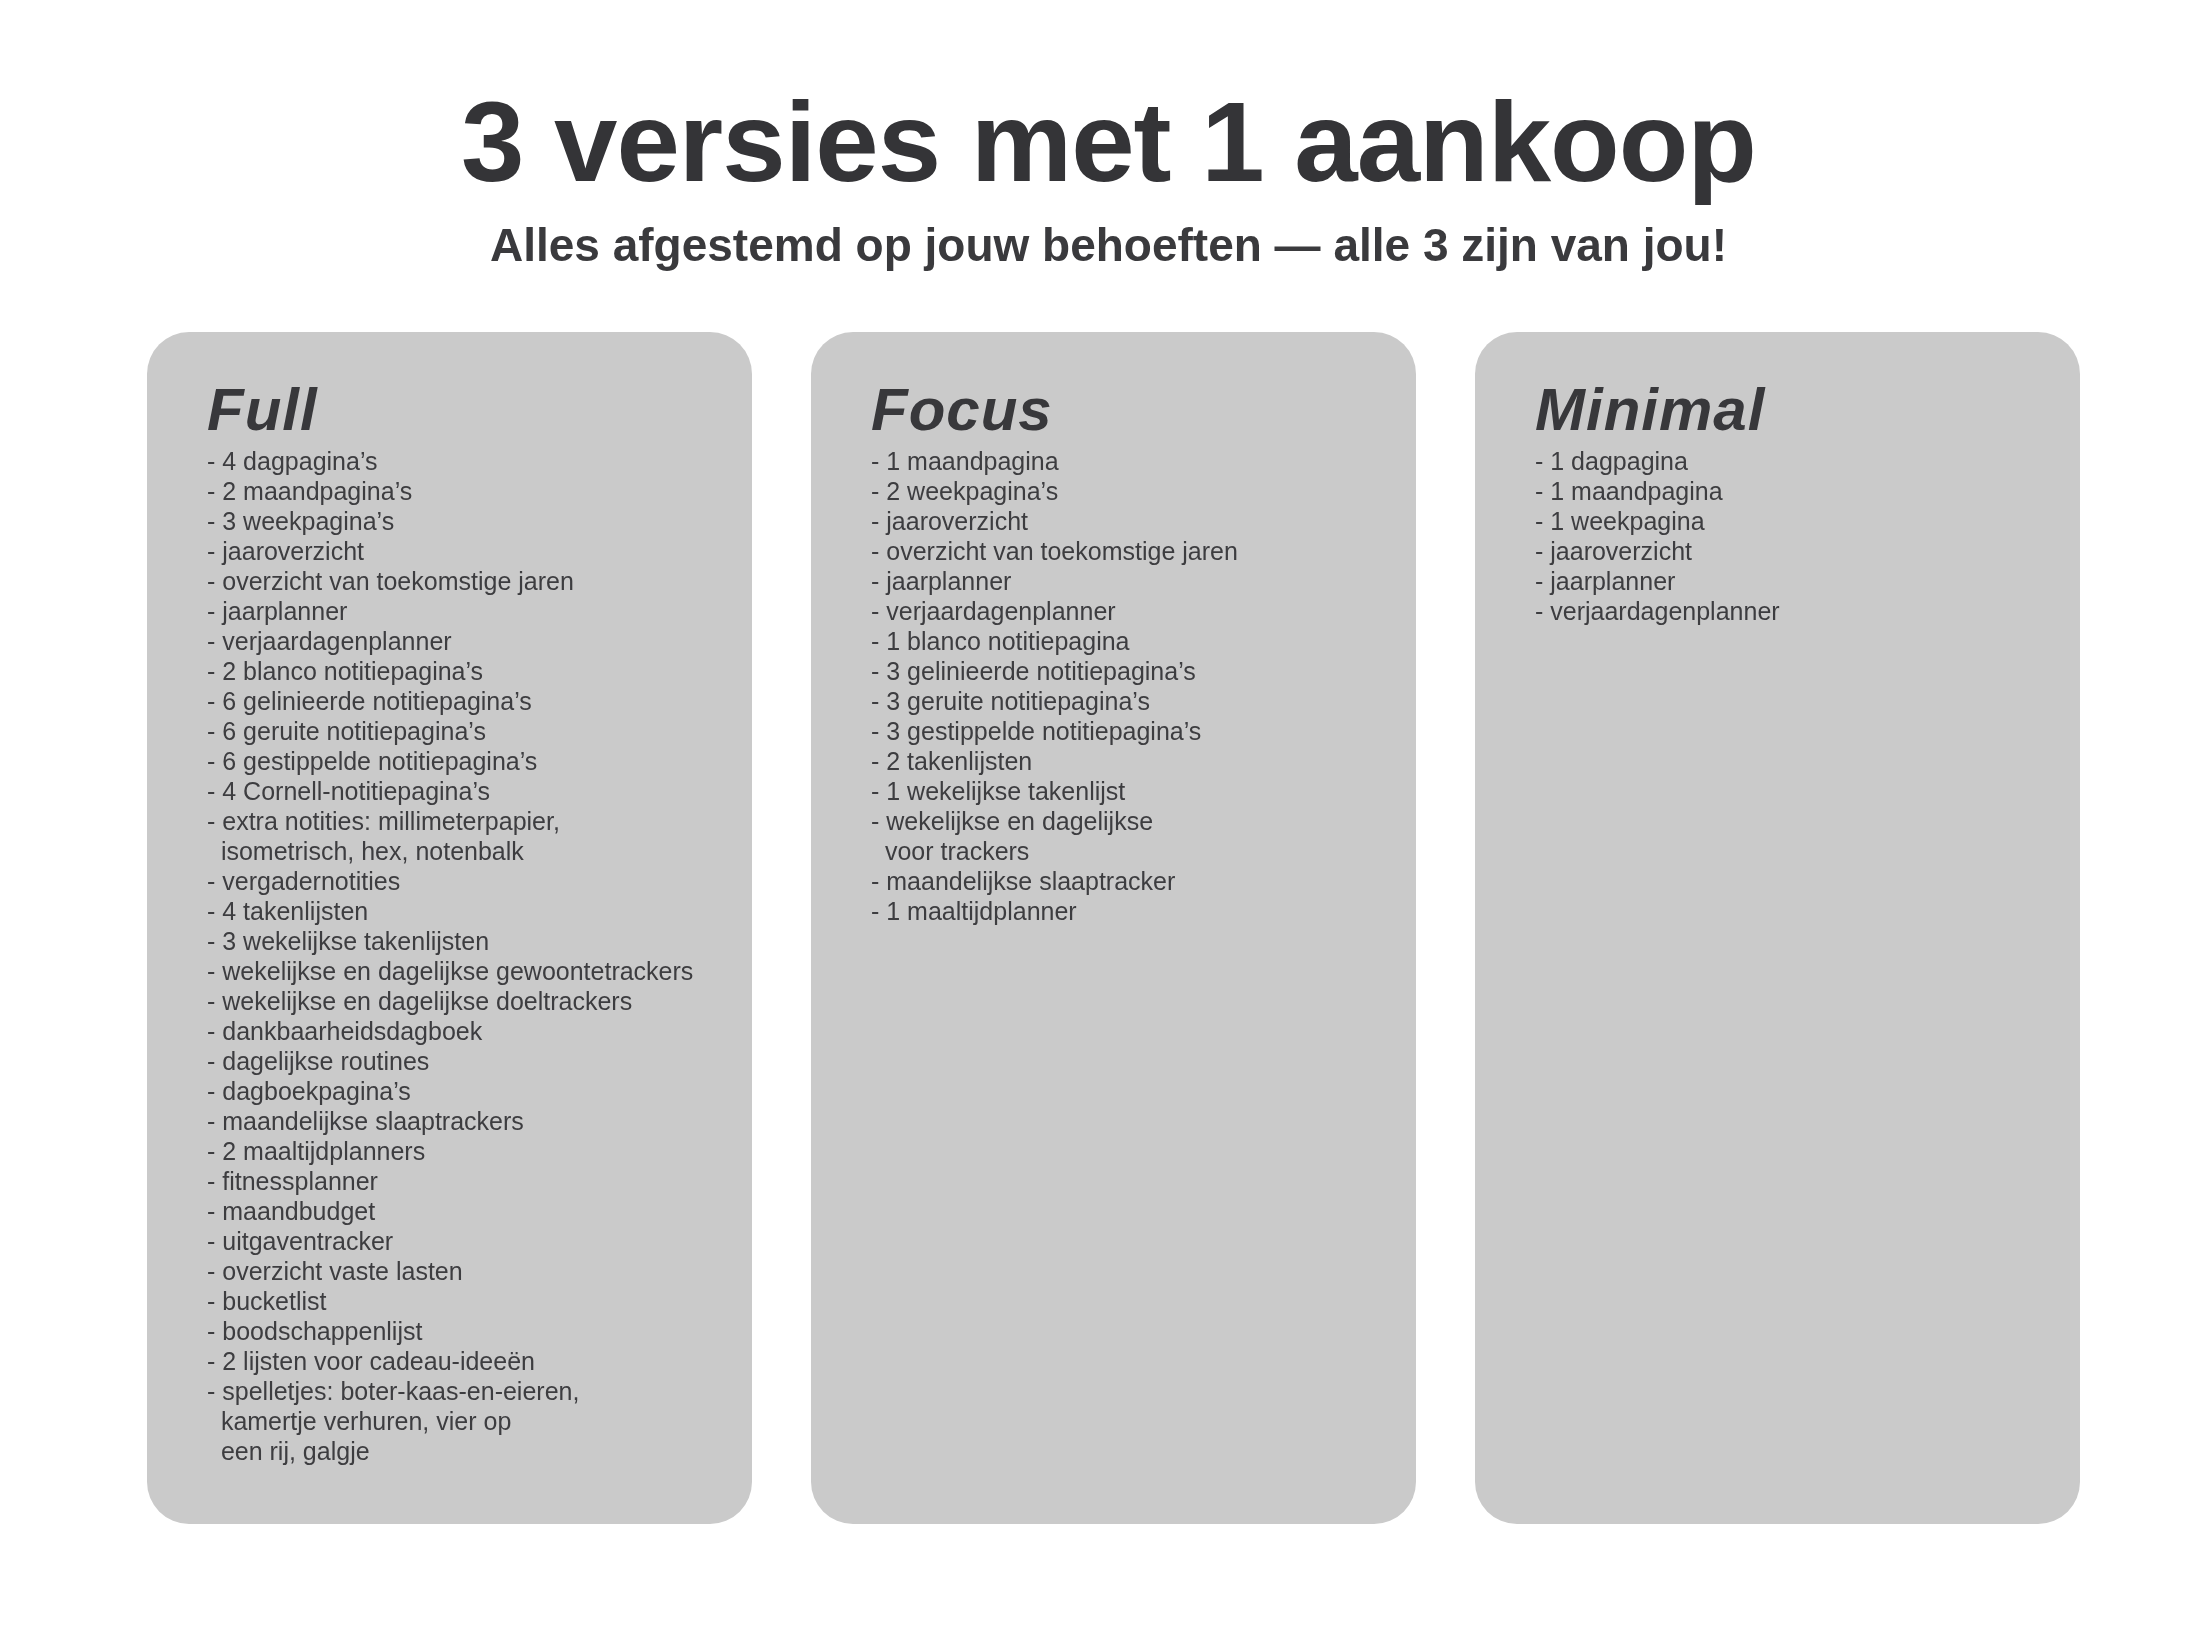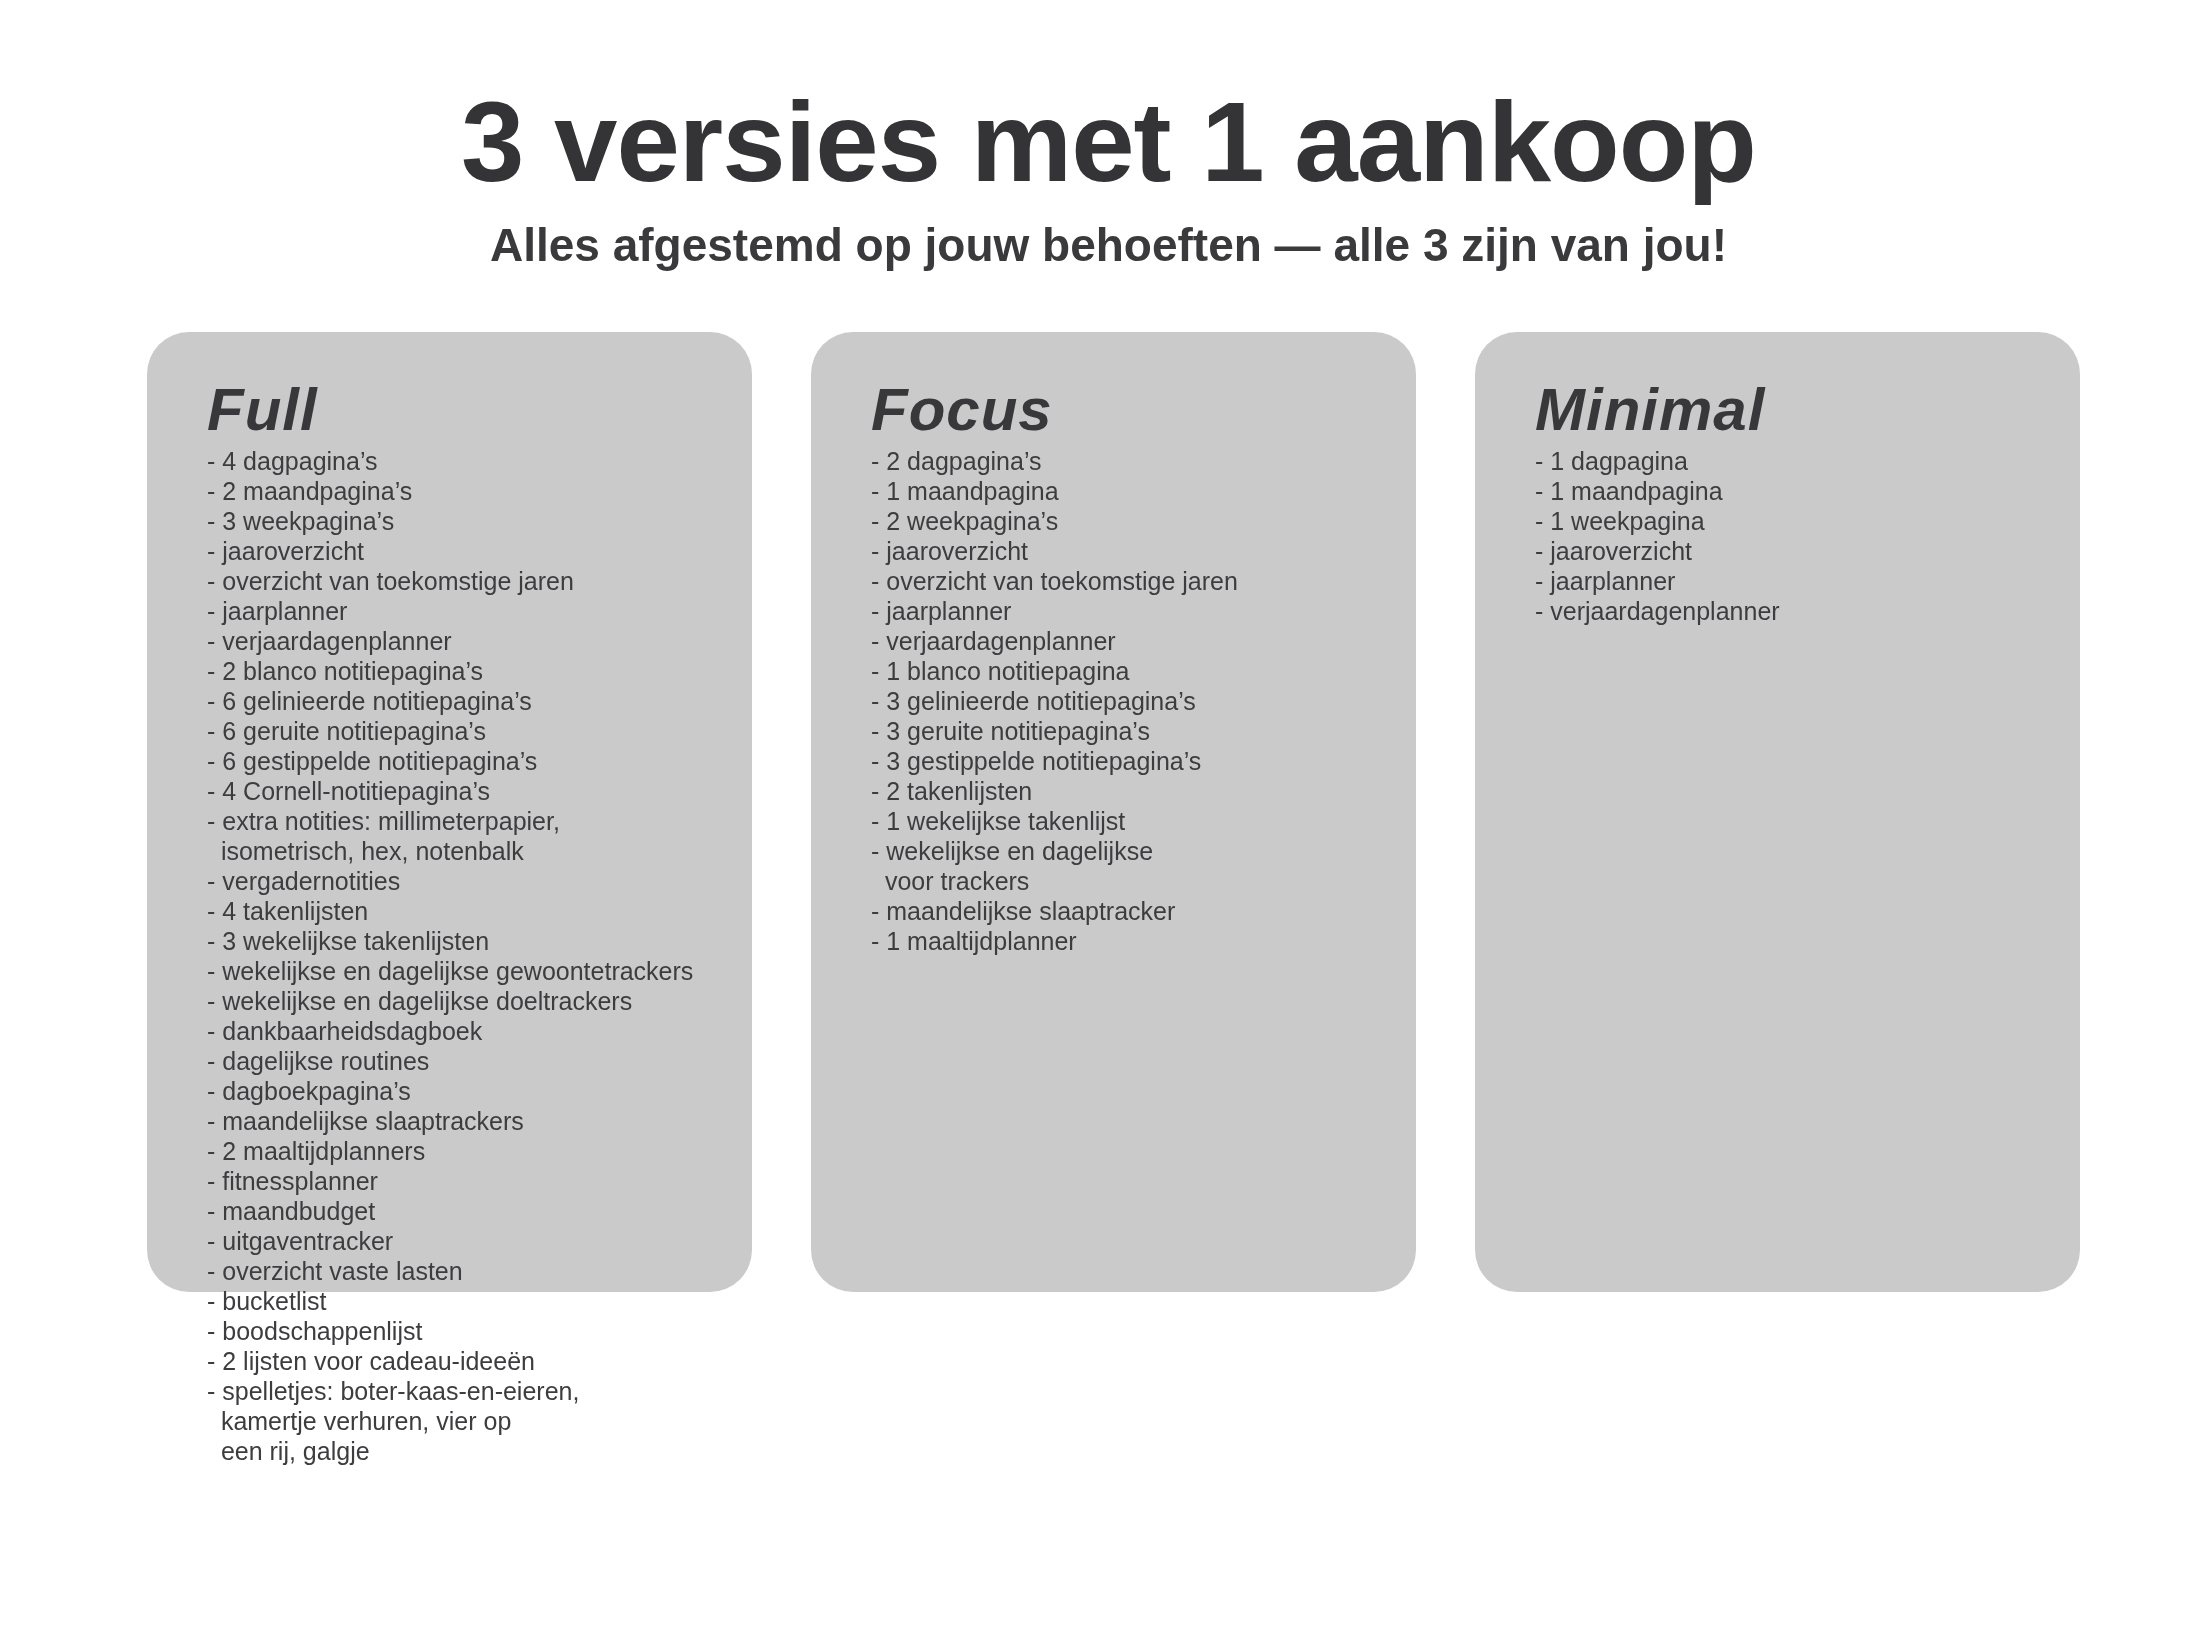--- a/index.html
+++ b/index.html
@@ -39,21 +39,21 @@
   }
   .cards {
     margin-top: 64px;
     margin-left: 139px;
     margin-right: 129px;
     display: flex;
     gap: 59px;
   }
   .card {
     flex: 1 1 0;
-    height: 960px;
+    height: 1192px;
     background: #cacaca;
     border-radius: 42px;
     box-sizing: border-box;
     padding: 48px 35px 0 60px;
   }
   .card-title {
     margin: 0;
     font-size: 60px;
     line-height: 60px;
     font-style: italic;
@@ -154,21 +154,20 @@
           <div class="line">  kamertje verhuren, vier op</div>
 
           <div class="line">  een rij, galgje</div>
         </div>
     </section>
 
     <section class="card">
       <h2 class="card-title">Focus</h2>
       <div class="card-list">
 
-          <div class="line">- 2 dagpagina’s</div>
 
           <div class="line">- 1 maandpagina</div>
 
           <div class="line">- 2 weekpagina’s</div>
 
           <div class="line">- jaaroverzicht</div>
 
           <div class="line">- overzicht van toekomstige jaren</div>
 
           <div class="line">- jaarplanner</div>

